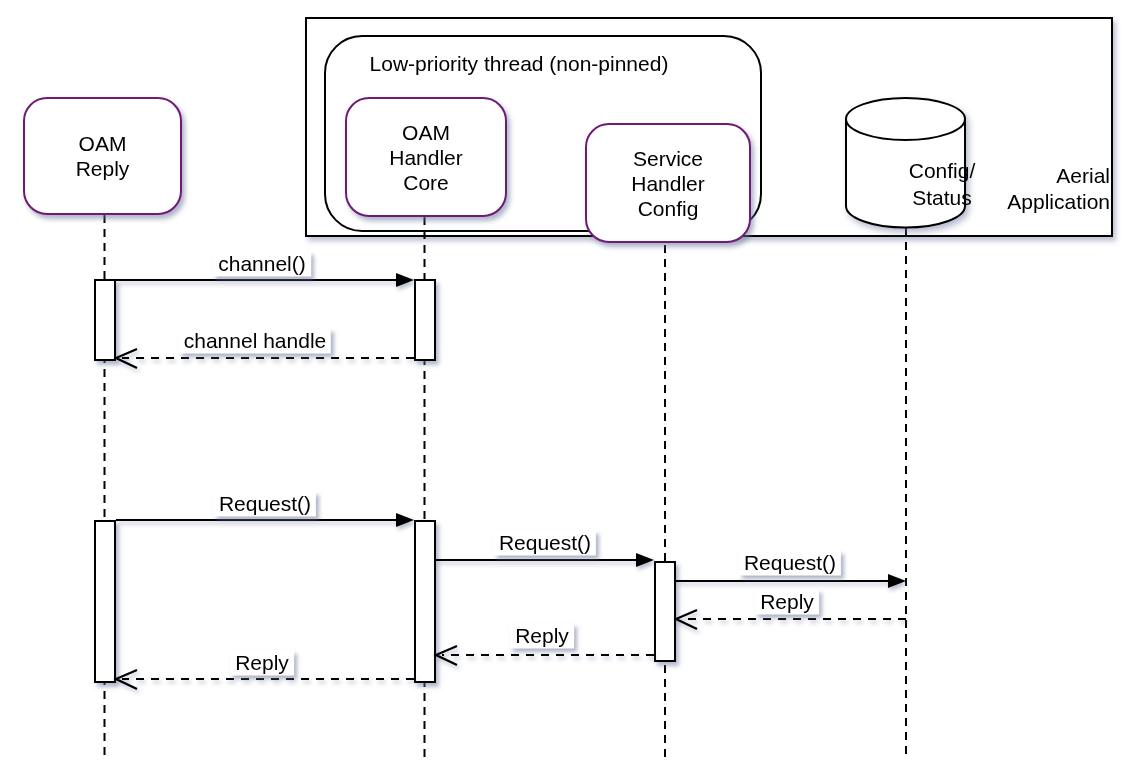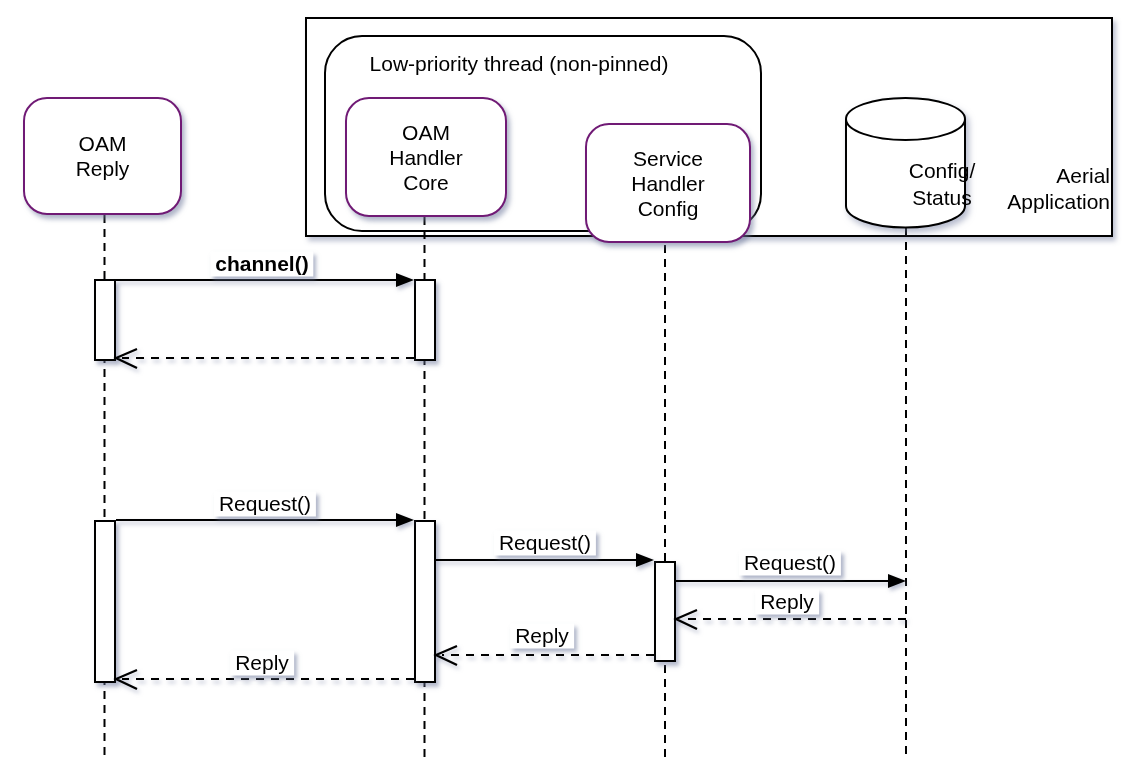--- a/index.html
+++ b/index.html
@@ -179,21 +179,22 @@
       <line x1="654" y1="655" x2="442" y2="655" stroke="#000" stroke-width="2.2" stroke-dasharray="8,7"></line>
       <polyline points="457,646 436,655 457,665" fill="none" stroke="#000" stroke-width="2.2"></polyline>
     </g>
 
     <g>
       <line x1="414" y1="679" x2="122" y2="679" stroke="#000" stroke-width="2.2" stroke-dasharray="8,7"></line>
       <polyline points="137,670 116,679 137,689" fill="none" stroke="#000" stroke-width="2.2"></polyline>
     </g>
   </svg>
 
-  <div class="msg-label" style="left:262px;top:264px;font-weight:bold;">channel()</div>
+  <div class="msg-label" style="left:262px;top:264px;">channel()</div>
+  <div class="msg-label" style="left:255px;top:341px;">channel handle</div>
   <div class="msg-label" style="left:265px;top:504px;">Request()</div>
   <div class="msg-label" style="left:545px;top:543px;">Request()</div>
   <div class="msg-label" style="left:790px;top:563px;">Request()</div>
   <div class="msg-label" style="left:787px;top:602px;">Reply</div>
   <div class="msg-label" style="left:542px;top:636px;">Reply</div>
   <div class="msg-label" style="left:262px;top:663px;">Reply</div>
 
 </div>
 
 </body></html>

